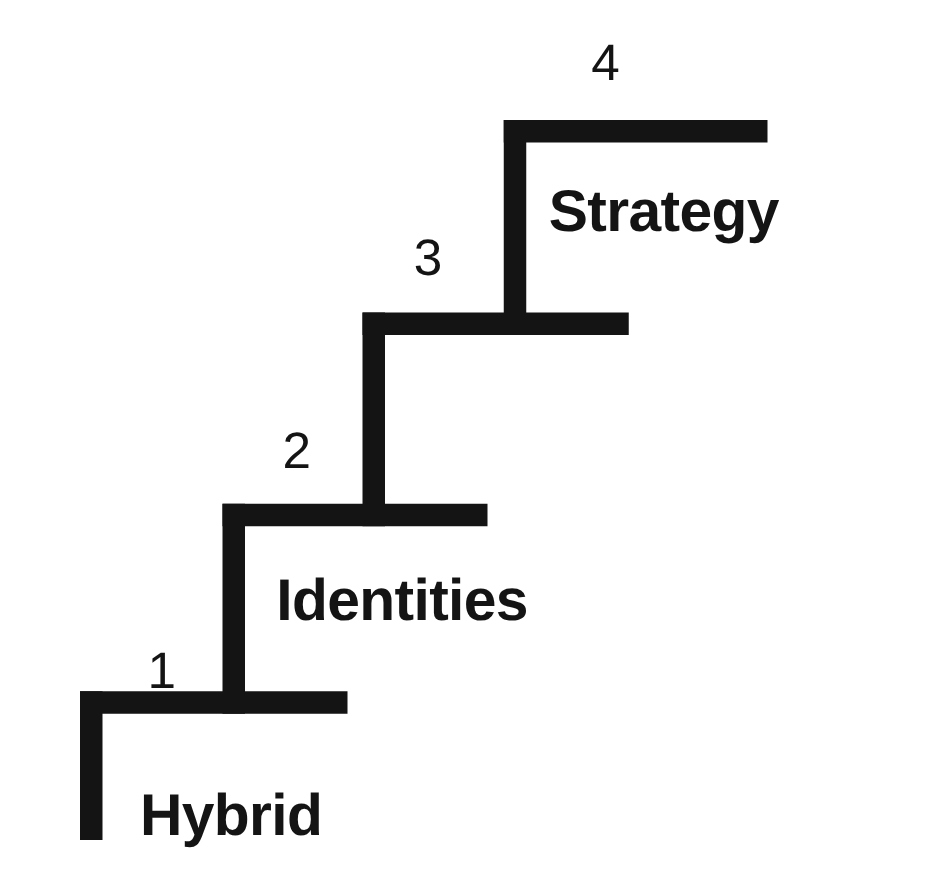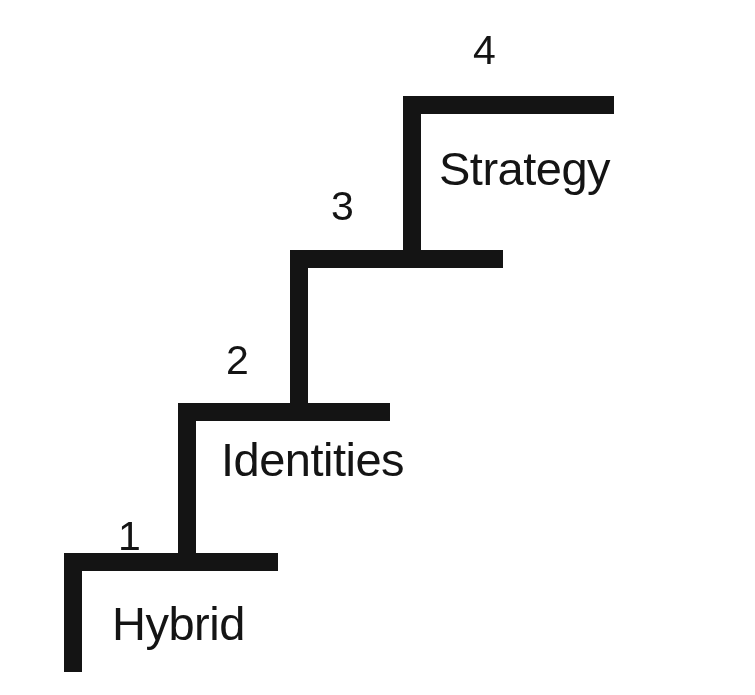--- a/index.html
+++ b/index.html
@@ -33,21 +33,21 @@
     color: #141414;
     line-height: 1;
     letter-spacing: 0px;
     white-space: nowrap;
     user-select: none;
   }
   .step-label {
     position: absolute;
     font-family: "Liberation Sans", sans-serif;
     font-size: 47px;
-    font-weight: 400;
+    font-weight: 700;
     color: #141414;
     line-height: 1;
     letter-spacing: -0.5px;
     white-space: nowrap;
     user-select: none;
   }
 </style>
 </head>
 <body>
 
@@ -60,23 +60,23 @@
         <rect x="178" y="403" width="212" height="18" fill="#141414"></rect>
         <rect x="178" y="403" width="18" height="168" fill="#141414"></rect>
         <rect x="290" y="250" width="213" height="18" fill="#141414"></rect>
         <rect x="290" y="250" width="18" height="171" fill="#141414"></rect>
         <rect x="403" y="96" width="211" height="18" fill="#141414"></rect>
         <rect x="403" y="96" width="18" height="172" fill="#141414"></rect>
       </g>
   </svg>
 
   <div class="step-number" style="left: 118px; top: 516px;">1</div>
-  <div class="step-label" style="left: 112px; top: 600px;">Hybrid</div>
+  <div class="step-label" style="left: 112px; top: 628px;">Hybrid</div>
 
   <div class="step-number" style="left: 226px; top: 340px;">2</div>
-  <div class="step-label" style="left: 221px; top: 436px;">Identities</div>
+  <div class="step-label" style="left: 221px; top: 456px;">Identities</div>
 
   <div class="step-number" style="left: 331px; top: 186px;">3</div>
 
   <div class="step-number" style="left: 473px; top: 30px;">4</div>
   <div class="step-label" style="left: 439px; top: 145px;">Strategy</div>
 
 </div>
 
 </body></html>

